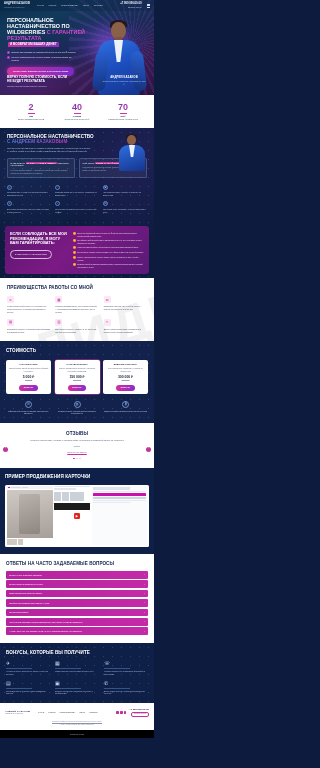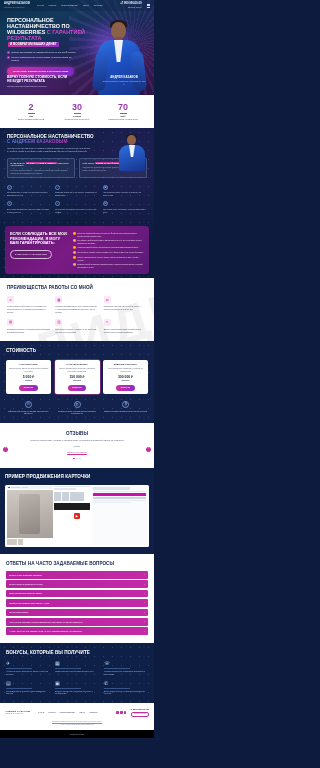--- a/index.html
+++ b/index.html
@@ -389,21 +389,21 @@
   <section class="stats">
     <div class="stat">
       <div class="num">2</div>
       <div class="bar"></div>
       <div class="lbl">
         <b>года</b>
         <span>личного наставничества на WB</span>
       </div>
     </div>
     <div class="stat">
-      <div class="num">30</div>
+      <div class="num">40</div>
       <div class="bar"></div>
       <div class="lbl">
         <b>учеников</b>
         <span>вышли на доход от 300 000 ₽</span>
       </div>
     </div>
     <div class="stat">
       <div class="num">70</div>
       <div class="bar"></div>
       <div class="lbl">

